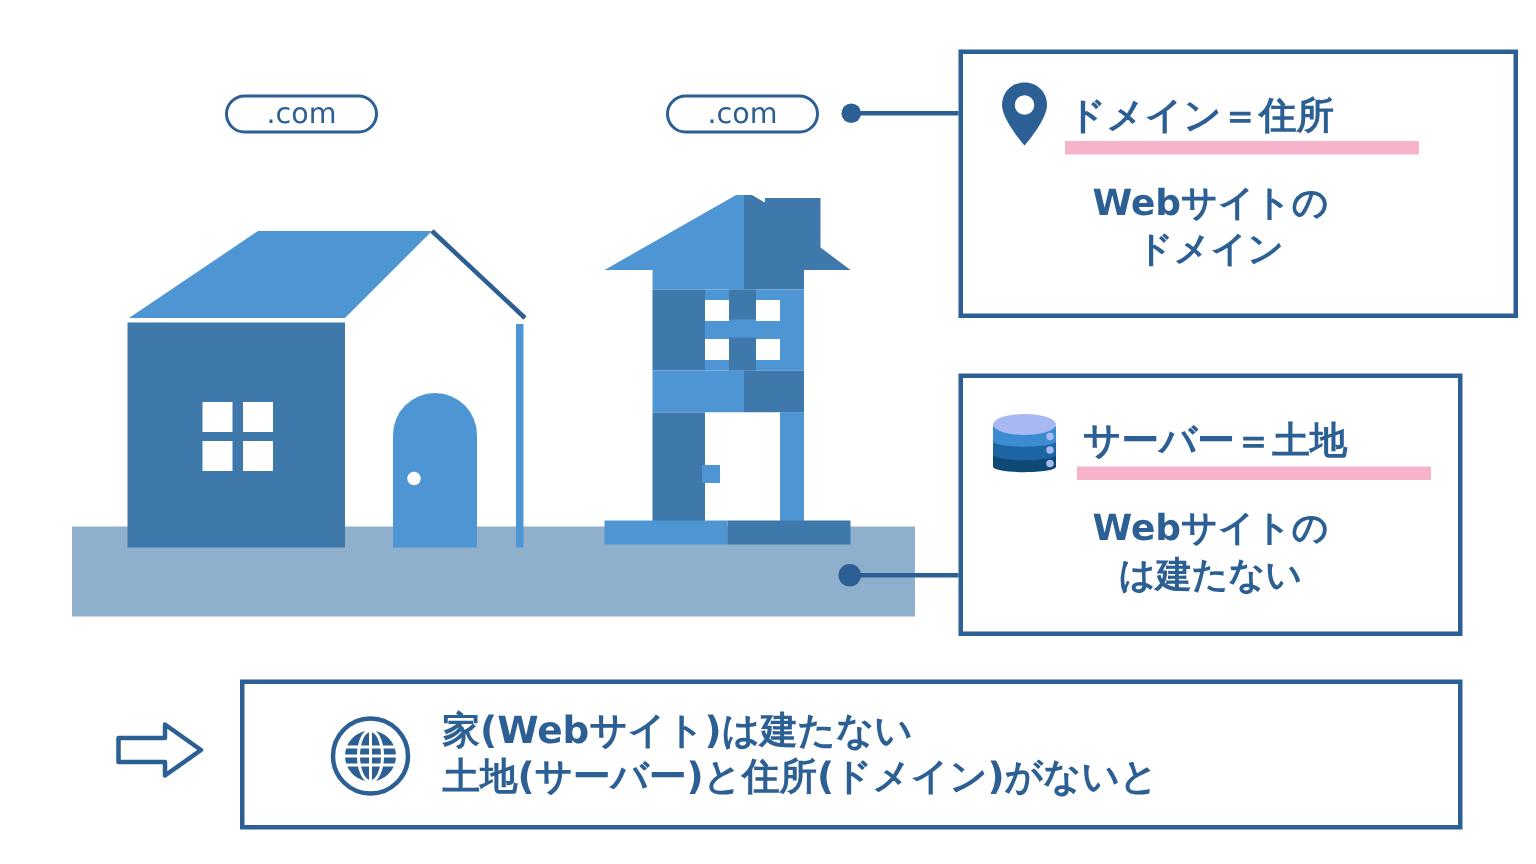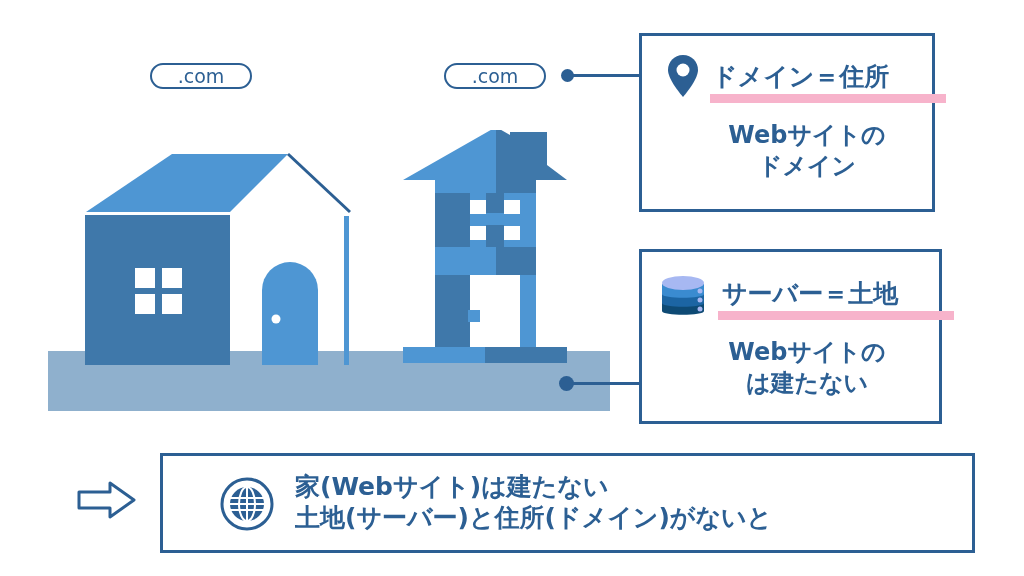--- a/index.html
+++ b/index.html
@@ -73,34 +73,34 @@
 </svg>
 
 <div class="pill" style="left:444px; top:63px; width:98px;">.com</div>
 
 <div class="abs" style="left:561px; top:69px; width:13px; height:13px; border-radius:50%; background:#2c5f93;"></div>
 <div class="abs" style="left:570px; top:74px; width:70px; height:3px; background:#2c5f93;"></div>
 
 <div class="abs" style="left:559px; top:376px; width:15px; height:15px; border-radius:50%; background:#2c5f93;"></div>
 <div class="abs" style="left:570px; top:382px; width:70px; height:3px; background:#2c5f93;"></div>
 
-<div class="box" style="left:639px; top:33px; width:296px; height:179px;">
+<div class="box" style="left:639px; top:33px; width:373px; height:179px;">
   <svg class="abs" style="left:24px; top:17px;" width="34" height="48" viewBox="0 0 34 48">
     <path d="M17,2 C8,2 2,9 2,17 C2,27 17,44 17,44 C17,44 32,27 32,17 C32,9 26,2 17,2 Z" fill="#2c5f93"></path>
     <circle cx="17" cy="17" r="6.5" fill="#fff"></circle>
   </svg>
   <div class="hl" style="left:68px; top:58px; width:236px;"></div>
   <div class="title" style="left:70px; top:24px;">ドメイン＝住所</div>
   <div class="desc" style="left:0; top:84px; width:330px;">
     <div>Webサイトの</div>
     <div>ドメイン</div>
   </div>
 </div>
 
-<div class="box" style="left:639px; top:249px; width:303px; height:175px;">
+<div class="box" style="left:639px; top:249px; width:336px; height:175px;">
   <svg class="abs" style="left:18px; top:21px;" width="46" height="46" viewBox="0 0 46 46">
     <path d="M2,30 L2,38 C2,43 44,43 44,38 L44,30 Z" fill="#0e4a74"></path>
     <path d="M2,21 L2,30 C2,35 44,35 44,30 L44,21 Z" fill="#1c65a3"></path>
     <path d="M2,11 L2,21 C2,26 44,26 44,21 L44,11 Z" fill="#3a8bd0"></path>
     <ellipse cx="23" cy="10" rx="21" ry="7" fill="#a7b8f2"></ellipse>
     <circle cx="40" cy="18" r="2.5" fill="#a7b8f2"></circle>
     <circle cx="40" cy="27" r="2.5" fill="#a7b8f2"></circle>
     <circle cx="40" cy="36" r="2.5" fill="#a7b8f2"></circle>
   </svg>
   <div class="hl" style="left:76px; top:59px; width:236px;"></div>

